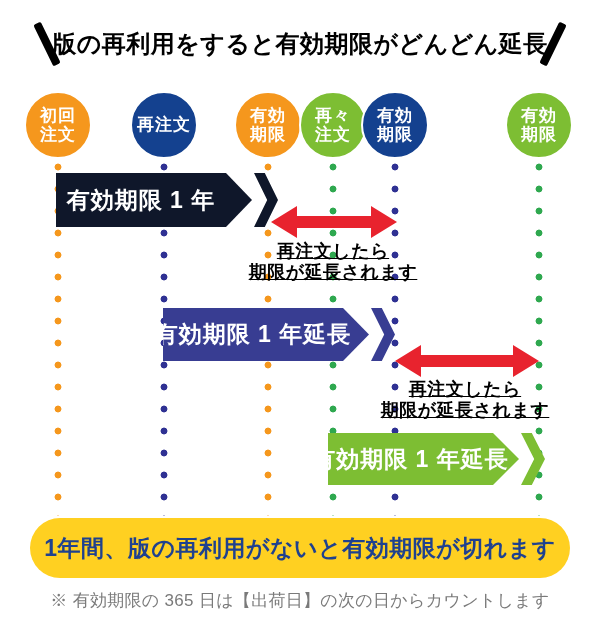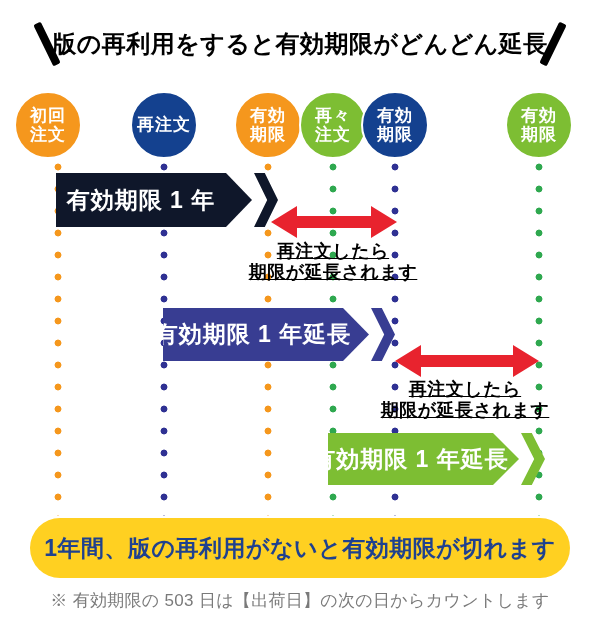--- a/index.html
+++ b/index.html
@@ -82,21 +82,21 @@
     <span class="slash right"></span>
   </div>
 
   <div class="dots c-orange" style="left:54px"></div>
   <div class="dots c-navy" style="left:160px"></div>
   <div class="dots c-orange" style="left:264px"></div>
   <div class="dots c-green" style="left:329px"></div>
   <div class="dots c-navy" style="left:391px"></div>
   <div class="dots c-green" style="left:535px"></div>
 
-  <div class="circle orange" style="left:14px">
+  <div class="circle orange" style="left:24px">
     <span>初回</span>
     <span>注文</span>
   </div>
   <div class="circle navy" style="left:130px">
     <span>再注文</span>
     <span></span>
   </div>
   <div class="circle orange" style="left:234px">
     <span>有効</span>
     <span>期限</span>
@@ -144,15 +144,15 @@
     <div class="body">
       <span class="bar-label">有効期限 1 年延長</span>
     </div>
     <div class="tip"></div>
   </div>
 
   <div class="banner">
     <span class="banner-text">1年間、版の再利用がないと有効期限が切れます</span>
   </div>
 
-  <div class="footnote">※ 有効期限の 503 日は【出荷日】の次の日からカウントします</div>
+  <div class="footnote">※ 有効期限の 365 日は【出荷日】の次の日からカウントします</div>
 
 </div>
 
 </body></html>

